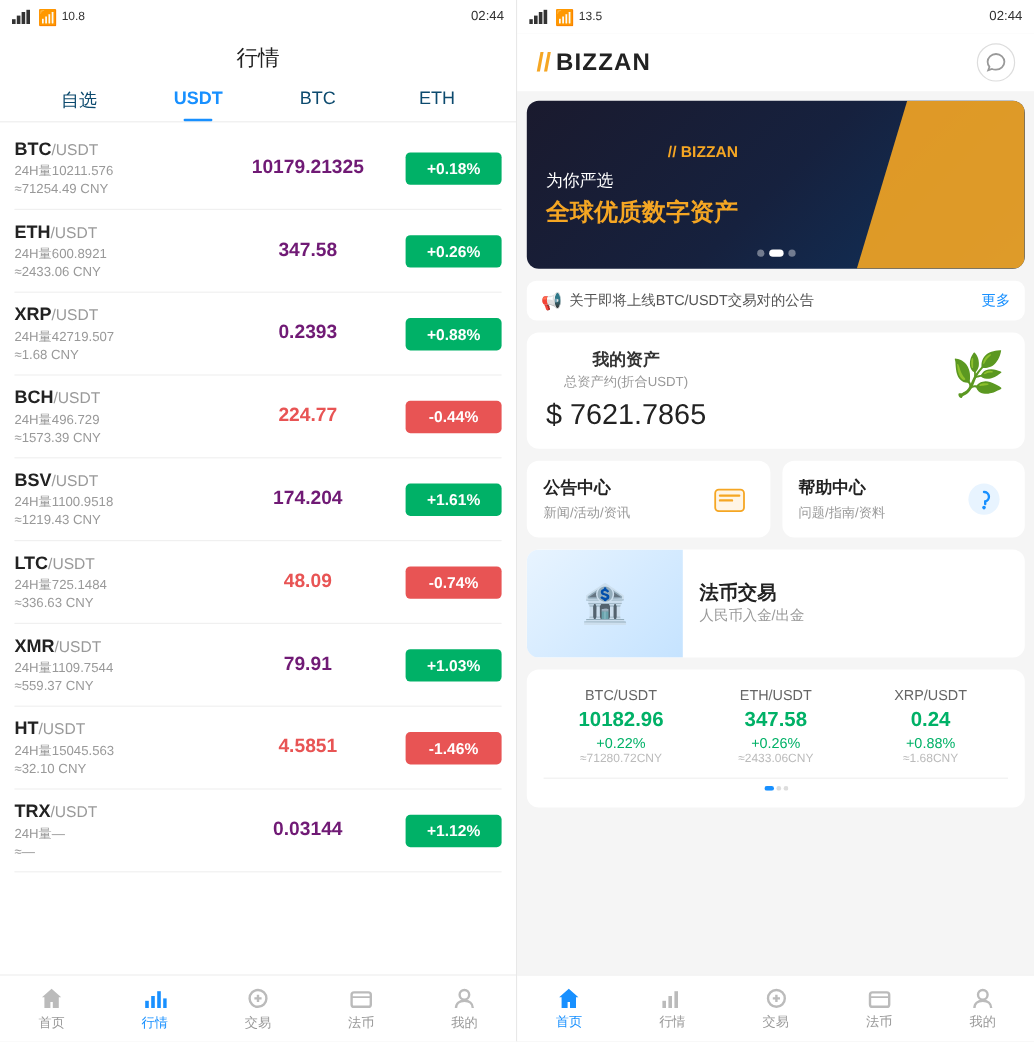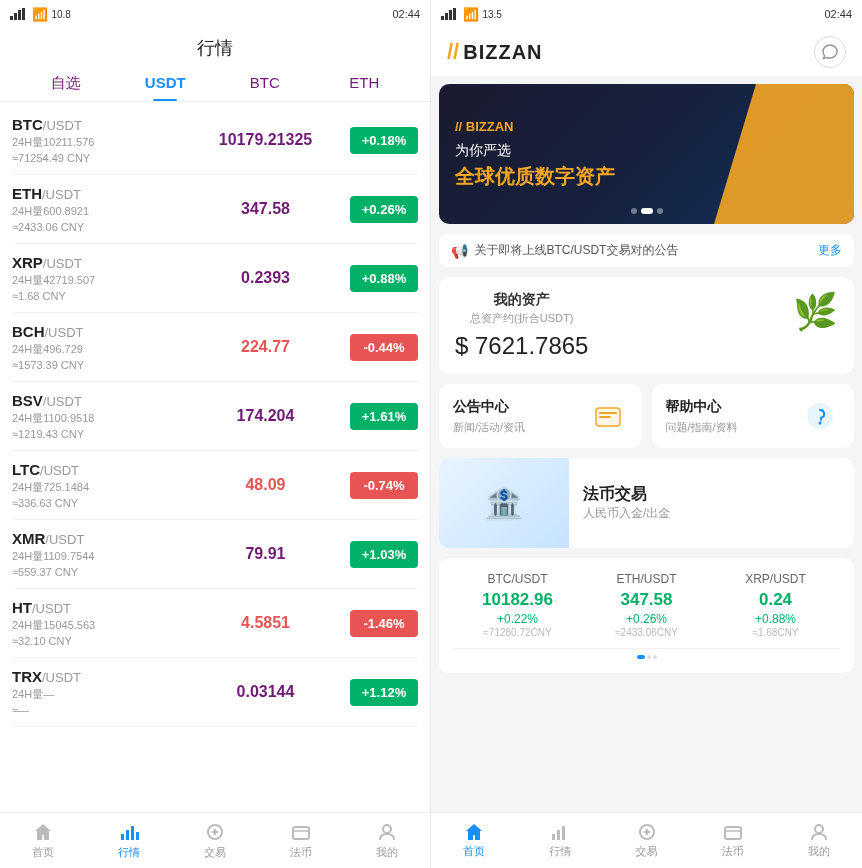--- a/index.html
+++ b/index.html
@@ -45,21 +45,21 @@
       display: flex;
       border-bottom: 1px solid #eee;
       padding: 0 16px;
       margin-bottom: 4px;
     }
     .tab-item {
       flex: 1;
       text-align: center;
       padding: 8px 0;
       font-size: 15px;
-      color: #701a75;
+      color: #0c4a6e;
       cursor: pointer;
       position: relative;
     }
     .tab-item.active {
       color: #1890ff;
       font-weight: 600;
     }
     .tab-item.active::after {
       content: '';
       position: absolute;
@@ -105,21 +105,21 @@
       flex: 1;
       text-align: center;
     }
     .coin-price .price-main {
       font-size: 16px;
       font-weight: 600;
     }
     .coin-price .price-main.green { color: #701a75; }
     .coin-price .price-main.red { color: #e85454; }
     .coin-change {
-      width: 68px;
+      width: 80px;
       text-align: center;
       padding: 6px 4px;
       border-radius: 4px;
       font-size: 13px;
       font-weight: 600;
       color: #fff;
     }
     .coin-change.green { background: #00b167; }
     .coin-change.red { background: #e85454; }
 
@@ -204,20 +204,21 @@
       padding: 16px;
     }
     .banner-content {
       z-index: 2;
     }
     .banner-logo {
       font-size: 13px;
       color: #f5a623;
       font-weight: 700;
       margin-bottom: 8px;
+      text-align: right;
     }
     .banner-title {
       font-size: 14px;
       color: #fff;
       margin-bottom: 3px;
     }
     .banner-subtitle {
       font-size: 20px;
       font-weight: 700;
       color: #f5a623;

